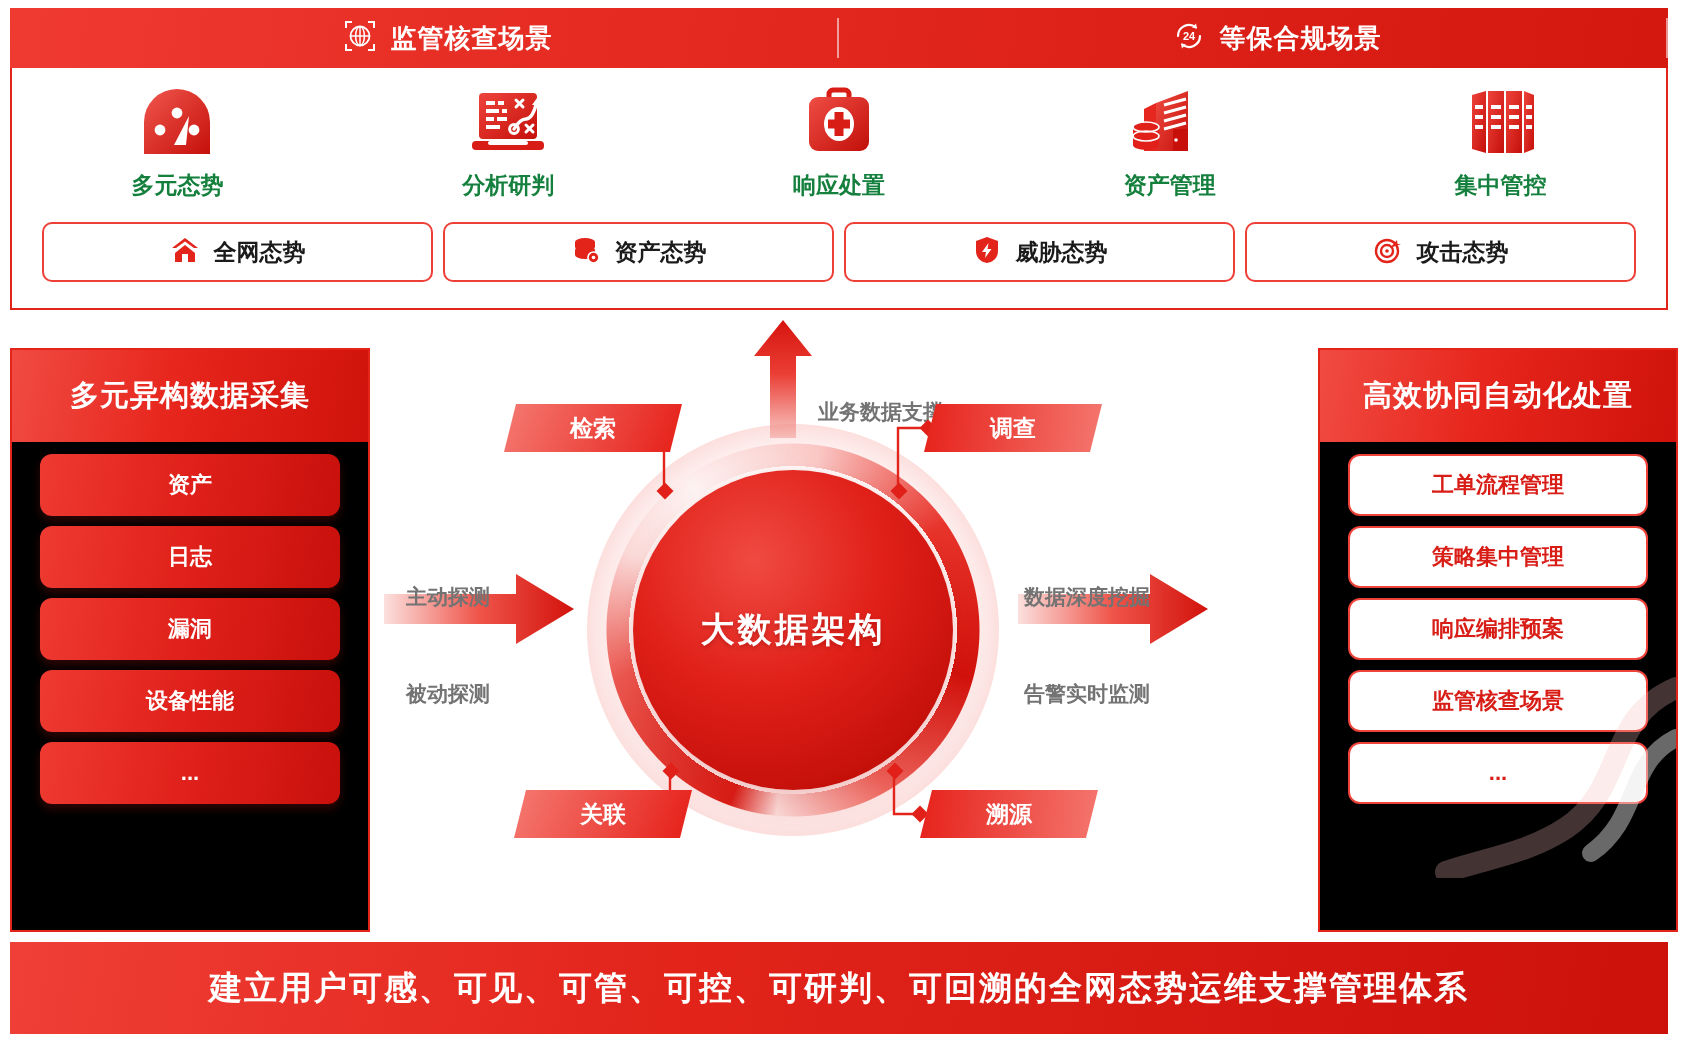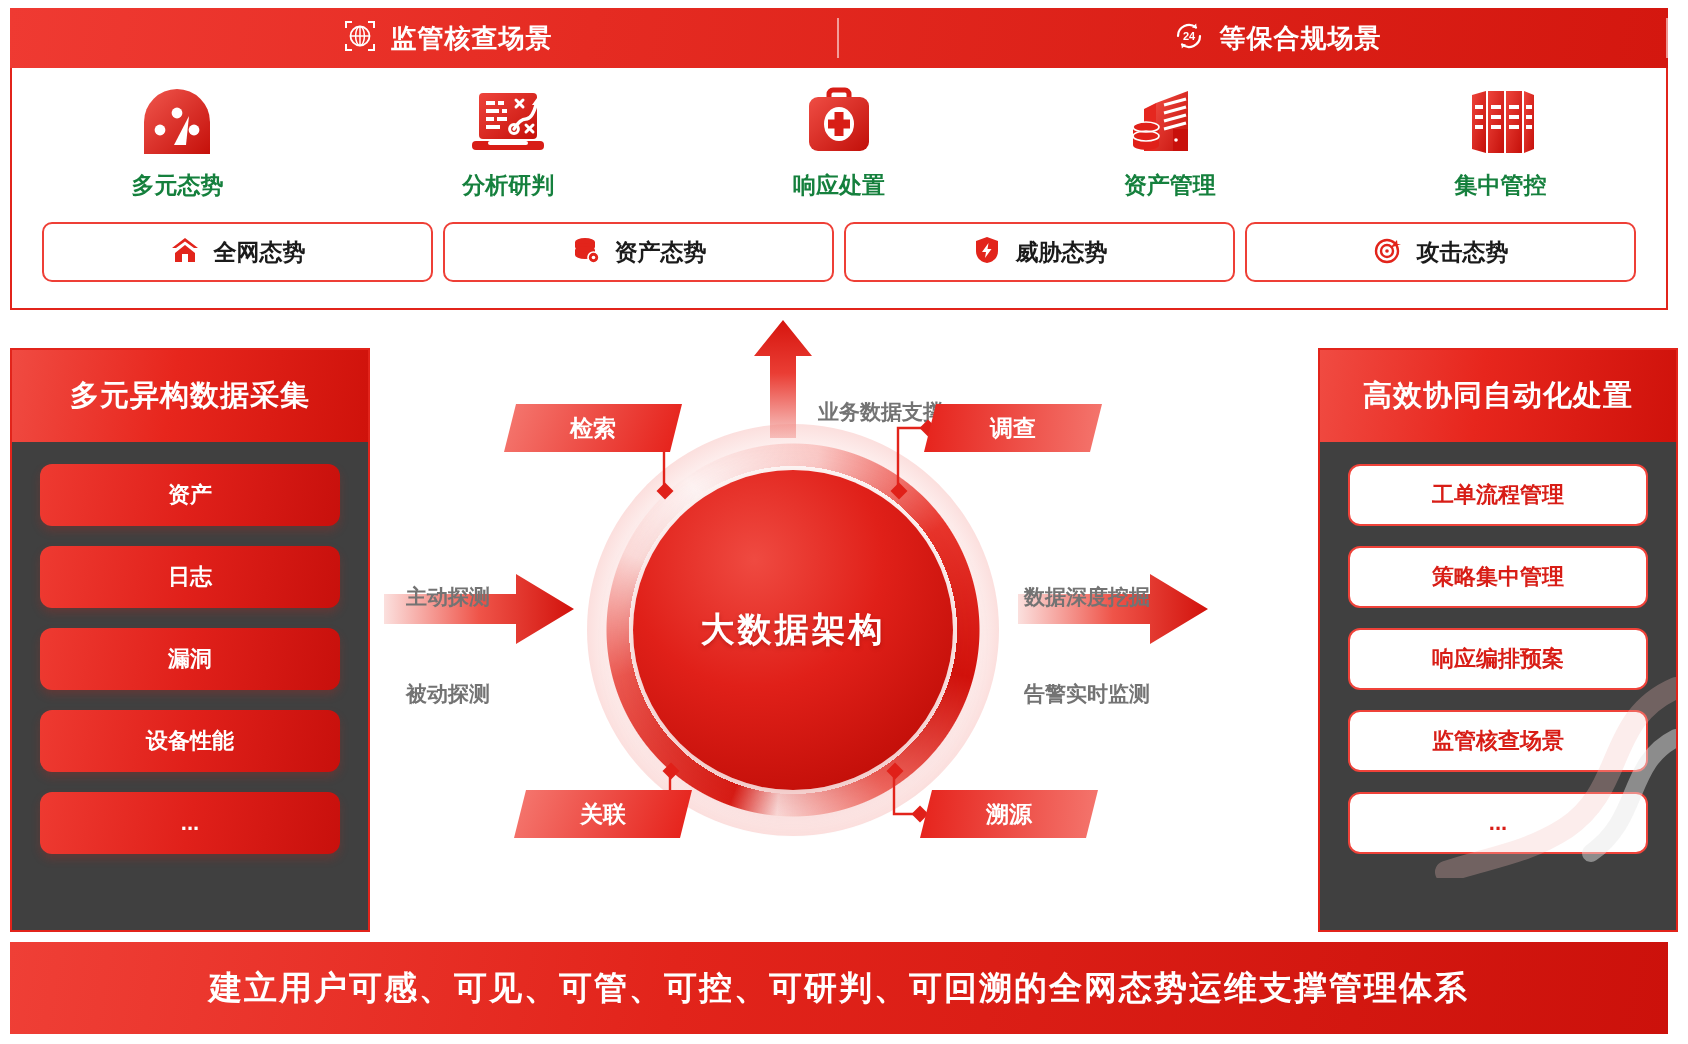--- a/index.html
+++ b/index.html
@@ -30,29 +30,29 @@
   .cap-cell .cap-text{font-size:23px;font-weight:bold;color:#15803d;margin-top:6px;}
 
   .pill-row{position:absolute;left:0;top:148px;width:100%;display:flex;justify-content:space-evenly;gap:10px;padding:6px 30px;box-sizing:border-box;}
   .pill{
     flex:1;height:56px;border:2px solid #ee3f36;border-radius:10px;
     display:flex;align-items:center;justify-content:center;gap:14px;background:#fff;
   }
   .pill-text{font-size:23px;font-weight:bold;color:#1b1b1b;}
 
   
-  .side-panel{position:absolute;top:348px;width:360px;height:584px;border:2px solid #e2241b;box-sizing:border-box;background:#404040;}
+  .side-panel{position:absolute;top:348px;width:360px;height:584px;border:2px solid #e2241b;box-sizing:border-box;background:#000000;}
   #left-panel{left:10px;}
   #right-panel{left:1318px;}
   .side-head{
     height:92px;display:flex;align-items:center;justify-content:center;
     background:linear-gradient(100deg,#f04b42 0%,#e7261d 45%,#cf120b 100%);
     color:#fff;font-size:29px;font-weight:bold;letter-spacing:1px;
   }
-  .side-body{padding:22px 28px 0;display:flex;flex-direction:column;gap:20px;}
+  .side-body{padding:12px 28px 0;display:flex;flex-direction:column;gap:10px;}
   .solid-item{
     height:62px;border-radius:12px;display:flex;align-items:center;justify-content:center;
     background:linear-gradient(100deg,#ee3a31 0%,#e0201a 50%,#c8100c 100%);
     color:#fff;font-size:22px;font-weight:bold;
     box-shadow:0 5px 10px rgba(214,30,22,.22);
   }
   .outline-item{
     height:62px;border-radius:12px;border:2px solid #ef4239;display:flex;align-items:center;justify-content:center;
     color:#d81d16;font-size:22px;font-weight:bold;background:#fff;box-sizing:border-box;
   }

